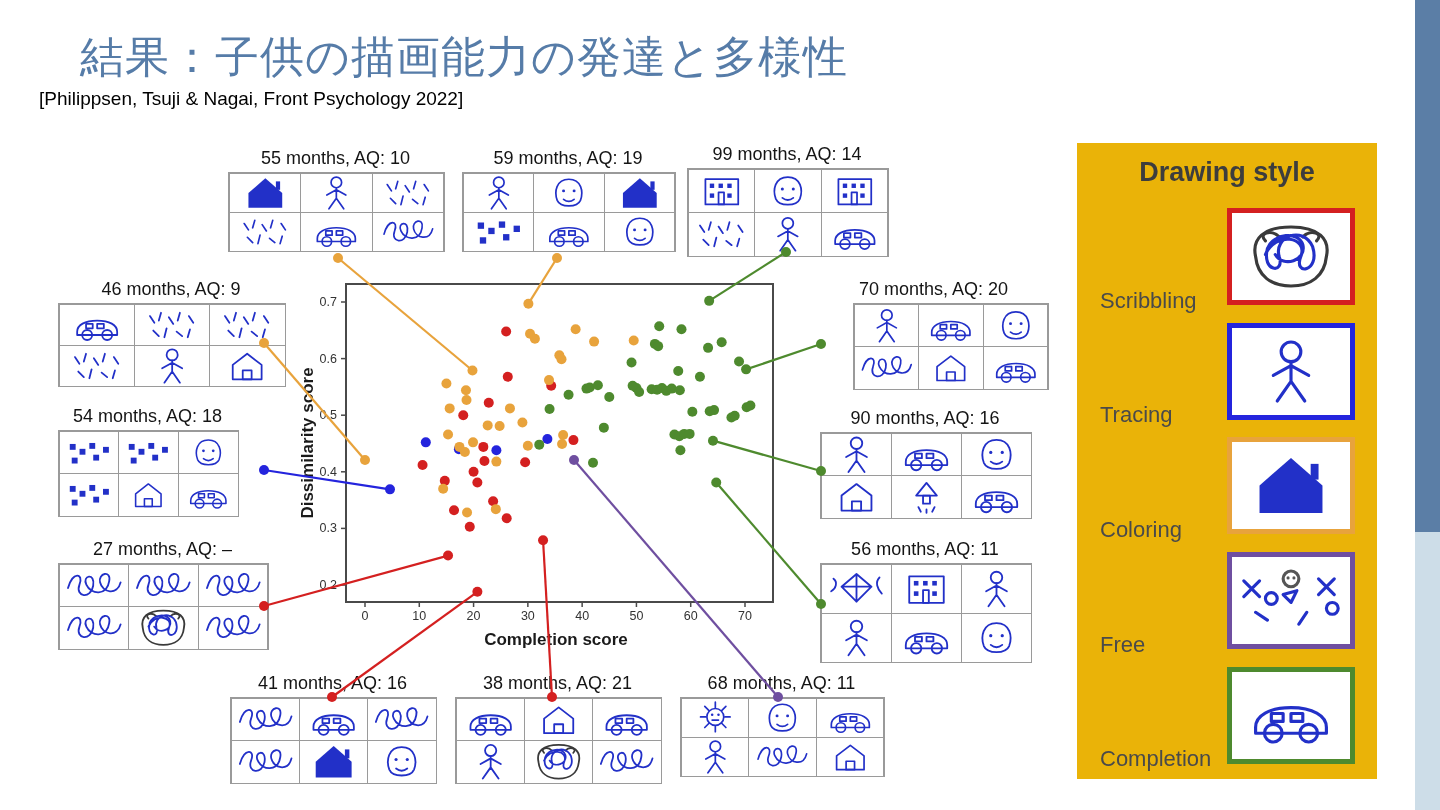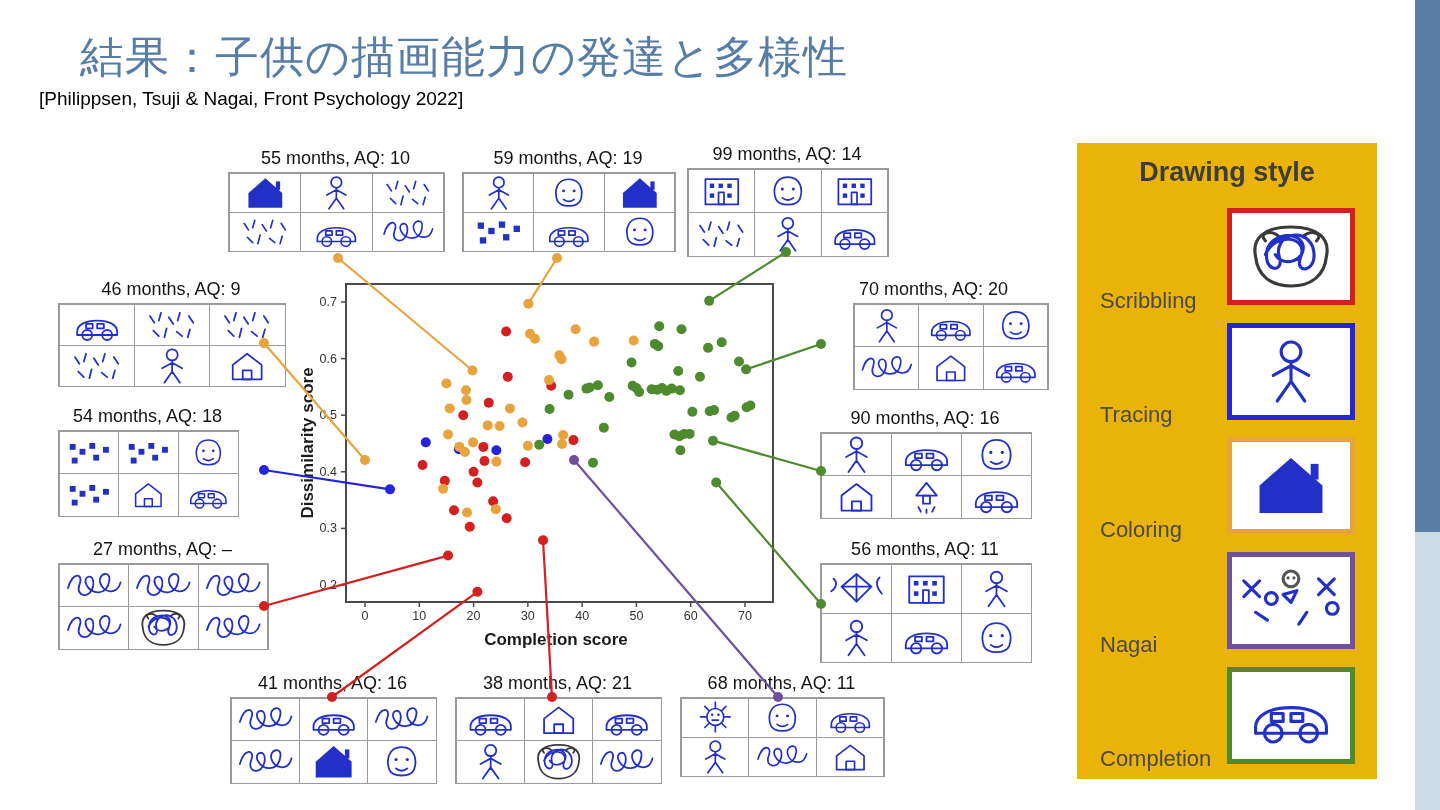--- a/index.html
+++ b/index.html
@@ -805,21 +805,21 @@
         <div class="legend-item" style="top: 294.4px; padding-left: 36px;">
           <span class="legend-item-label">Coloring</span>
           <div class="legend-box" style="border-color: rgb(232, 163, 60);">
             <svg class="doodle" viewBox="0 0 60 36" preserveAspectRatio="xMidYMid meet">
               <path class="fill" d="M14,18 L30,4 L46,18 L46,32 L14,32 Z"></path>
               <rect class="fill" x="40" y="7" width="4" height="8"></rect>
             </svg>
           </div>
         </div>
         <div class="legend-item" style="top: 409.1px;">
-          <span class="legend-item-label">Nagai</span>
+          <span class="legend-item-label">Free</span>
           <div class="legend-box" style="border-color: rgb(111, 79, 160);">
             <svg class="doodle" viewBox="0 0 60 36" preserveAspectRatio="xMidYMid meet">
               <path d="M6,8 L14,16 M14,8 L6,16"></path>
               <circle cx="20" cy="17" r="3"></circle>
               <path d="M26,15 L33,13 L30,19 Z"></path>
               <path d="M44,7 L52,15 M52,7 L44,15"></path>
               <circle cx="51" cy="22" r="3"></circle>
               <path d="M12,24 L18,28 M38,24 L34,30"></path>
               <circle cx="30" cy="7" r="4" stroke="#555"></circle>
               <circle class="filldark" cx="28.5" cy="6.5" r="0.8"></circle>

